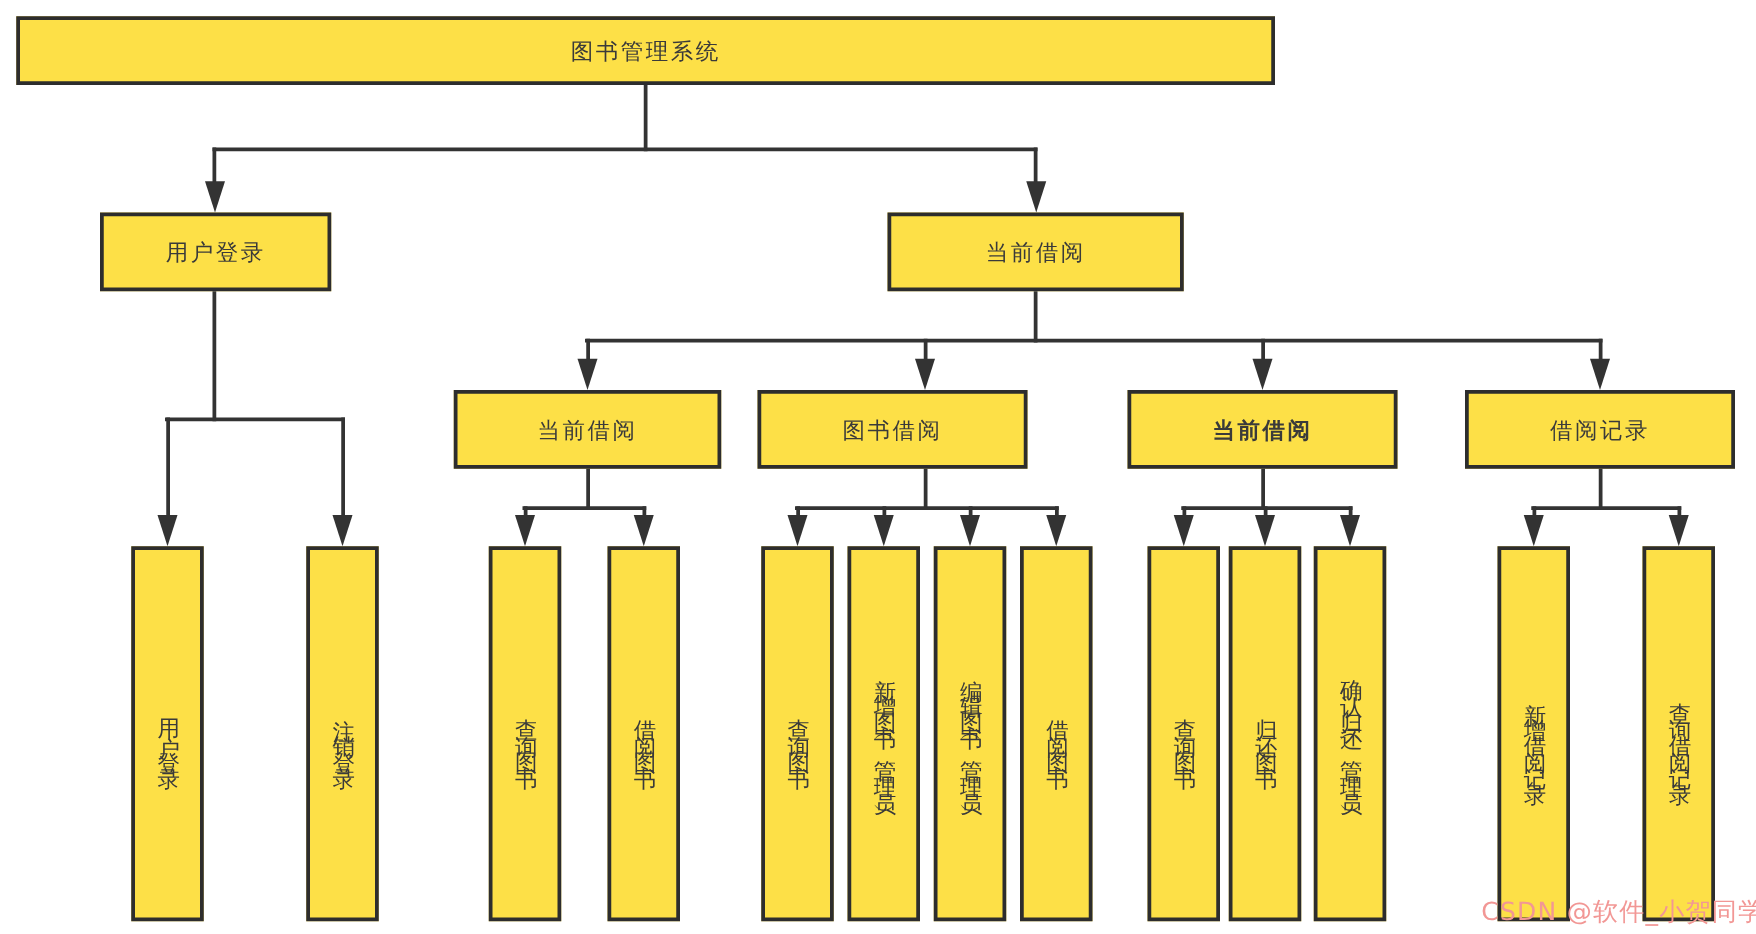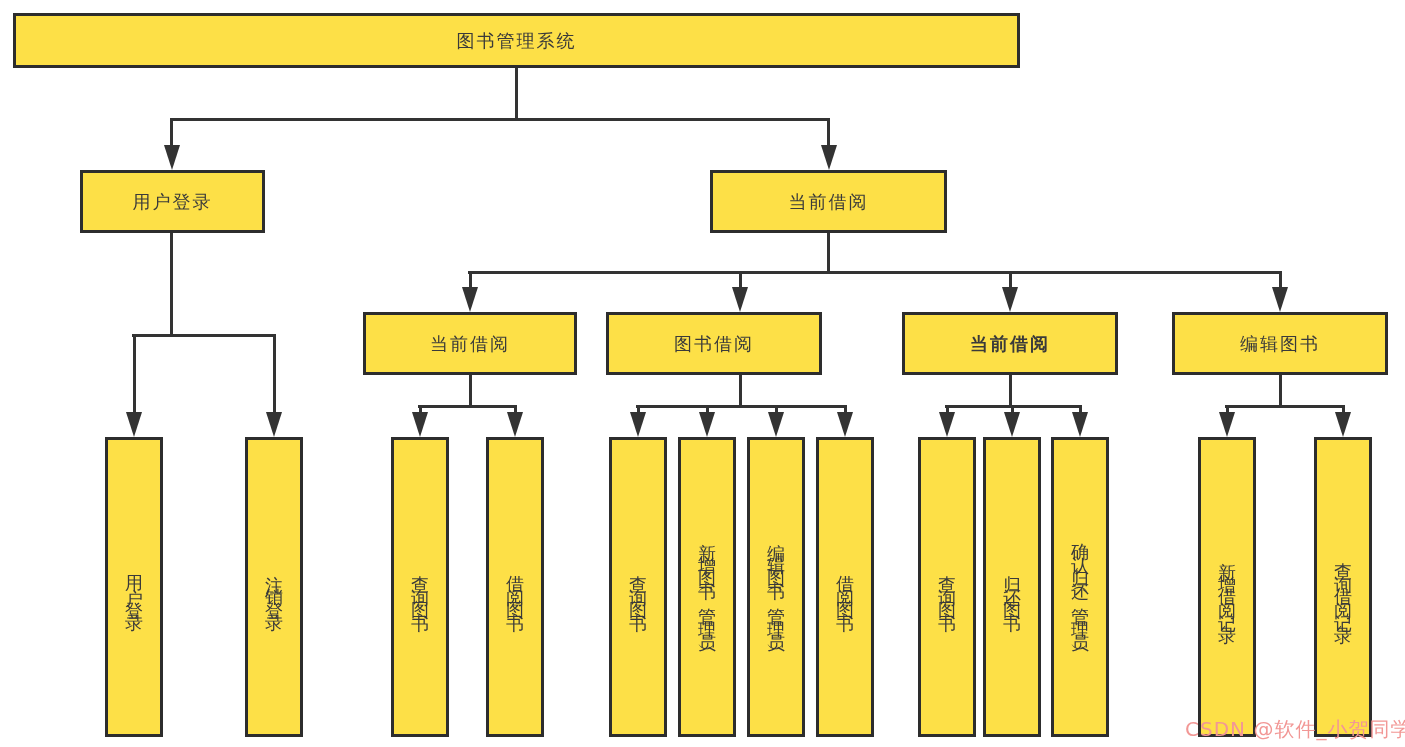--- a/index.html
+++ b/index.html
@@ -39,21 +39,21 @@
 <div class="node h" style="left:80px; top:170px; width:185px; height:63px;">用户登录</div>
 
 <div class="node h" style="left:710px; top:170px; width:237px; height:63px;">当前借阅</div>
 
 <div class="node h" style="left:363px; top:312px; width:214px; height:63px;">当前借阅</div>
 
 <div class="node h" style="left:596px; top:312px; width:216px; height:63px;margin-left:10px;">图书借阅</div>
 
 <div class="node h" style="left:902px; top:312px; width:216px; height:63px;font-weight:bold;">当前借阅</div>
 
-<div class="node h" style="left:1172px; top:312px; width:216px; height:63px;">编辑图书</div>
+<div class="node h" style="left:1172px; top:312px; width:216px; height:63px;">借阅记录</div>
 
 <div class="node v" style="left:105px; top:437px; width:58px; height:300px;">
   <span class="vtext">用户登录</span>
 </div>
 
 <div class="node v" style="left:245px; top:437px; width:58px; height:300px;">
   <span class="vtext">注销登录</span>
 </div>
 
 <div class="node v" style="left:391px; top:437px; width:58px; height:300px;">

